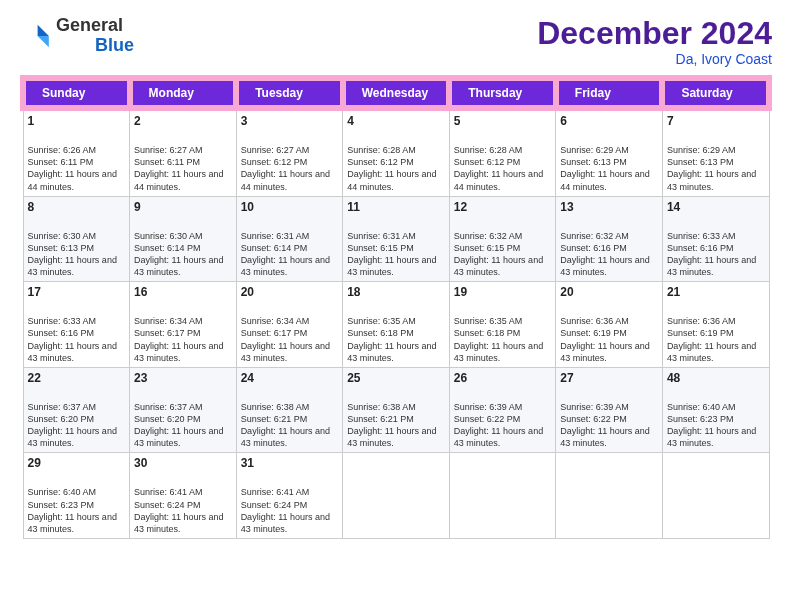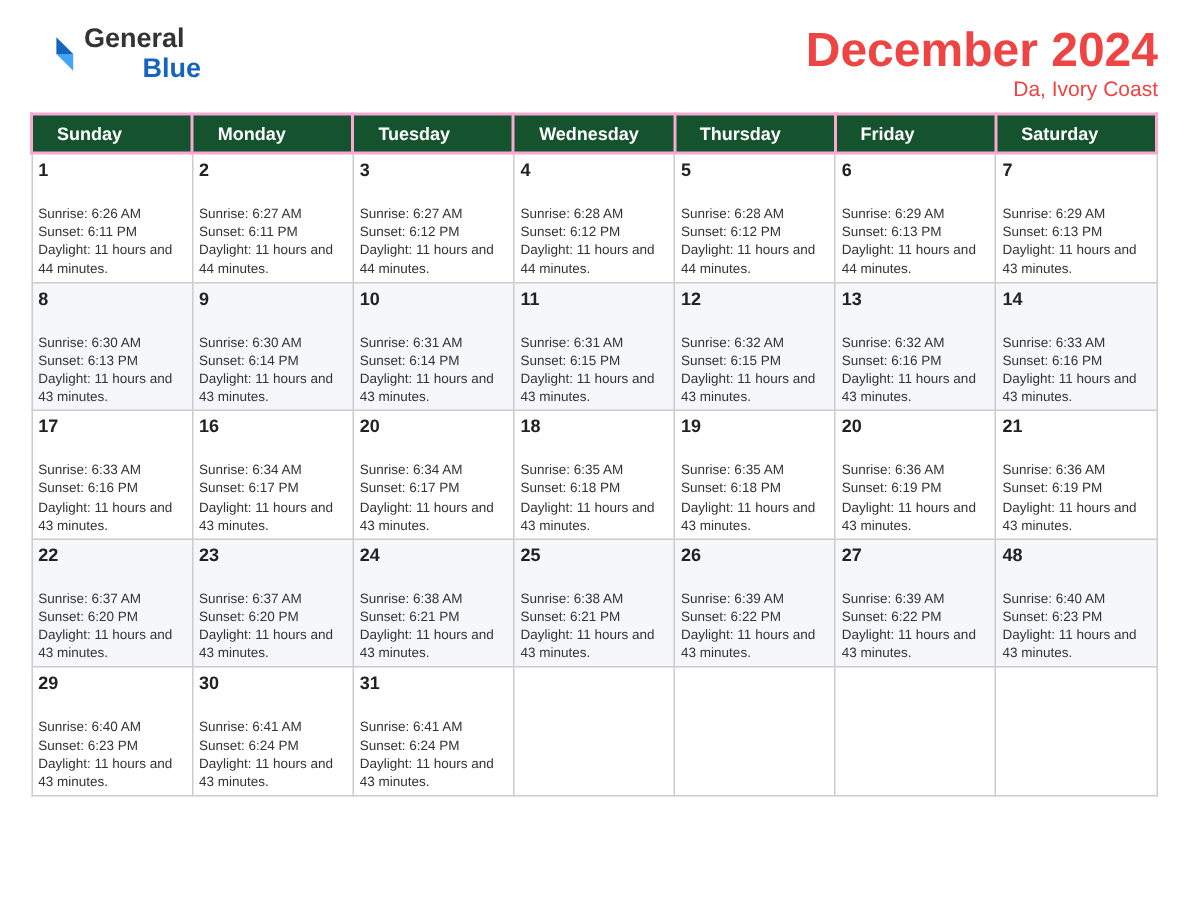--- a/index.html
+++ b/index.html
@@ -38,41 +38,41 @@
     .logo-icon {
       width: 32px;
       height: 32px;
     }
     .title-block {
       text-align: right;
     }
     .month-title {
       font-size: 32px;
       font-weight: bold;
-      color: #ef4444;
+      color: #4c1d95;
       line-height: 1.1;
     }
     .location {
       font-size: 14px;
-      color: #ef4444;
+      color: #1d4ed8;
       text-align: right;
     }
     .calendar {
       width: 100%;
       border-collapse: collapse;
       table-layout: fixed;
     }
     .calendar th {
-      background: #14532d;
+      background: #6d28d9;
       color: #fff;
       font-size: 12px;
       font-weight: bold;
       padding: 5px 16px;
       text-align: left;
-      border: 2px solid #f9a8d4;
+      border: 6px solid #f9a8d4;
     }
     .calendar td {
       border: 1px solid #ccc;
       vertical-align: top;
       padding: 3px 4px;
       font-size: 9.5px;
       color: #333;
       height: 78px;
       background: #fff;
     }

